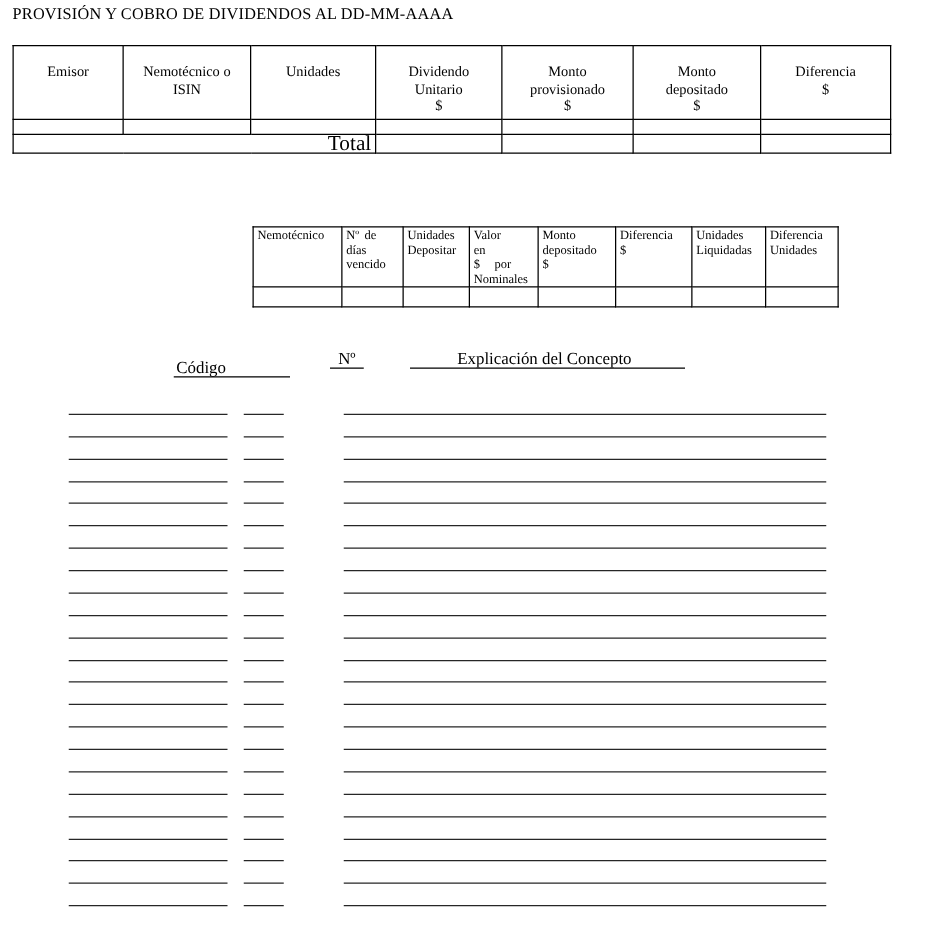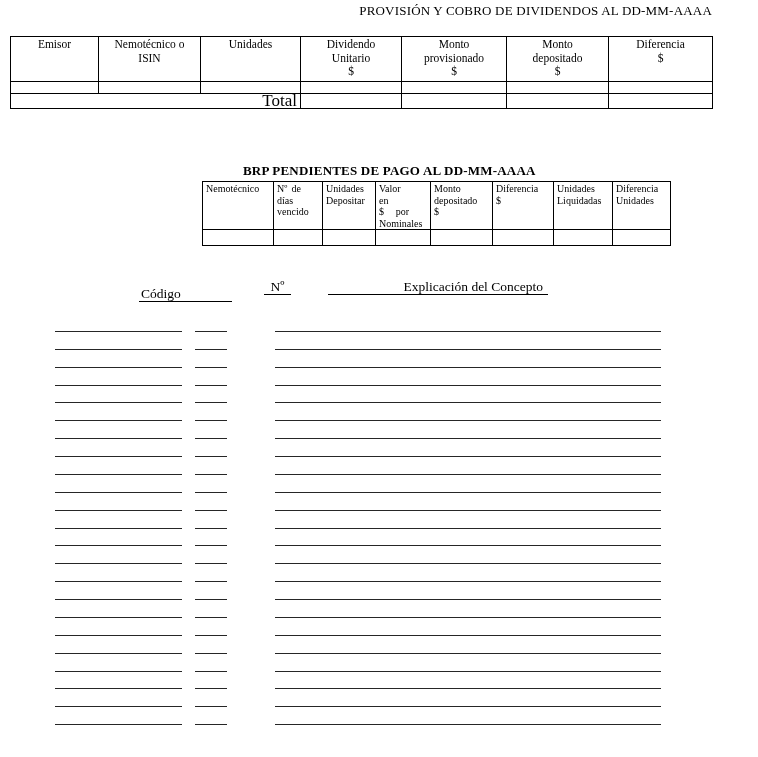--- a/index.html
+++ b/index.html
@@ -8,34 +8,34 @@
     width:758px; height:757px;
     background:#ffffff;
     font-family:"Liberation Serif", serif;
     color:#000;
     overflow:hidden;
   }
 
   
   .t1-title {
     position:absolute; left:10px; top:3px; width:702px;
-    text-align:right; font-size:13px; letter-spacing:0.2px;
+    text-align:left; font-size:13px; letter-spacing:0.2px;
     white-space:nowrap;
   }
   table.t1 {
     position:absolute; left:10px; top:36px; width:702px;
     border-collapse:collapse; table-layout:fixed;
   }
   table.t1 th, table.t1 td {
     border:1.5px solid #000; padding:0; vertical-align:top;
     font-weight:normal; overflow:hidden;
   }
   table.t1 tr.hdr th {
     height:43px; font-size:11.5px; line-height:13.5px;
-    text-align:center; padding-top:1px;margin-left:18px;
+    text-align:center; padding-top:15px;margin-left:18px;
   }
   table.t1 tr.r-empty td { height:11px; }
   table.t1 tr.r-total td { height:13px; font-size:17px; }
   td.total-cell { text-align:right; padding-right:3px !important; line-height:14px; }
 
   
   .t2-title {
     position:absolute; left:243px; top:163px;
     font-size:13px; font-weight:bold; letter-spacing:0.2px;
     white-space:nowrap;
@@ -61,21 +61,21 @@
     border-bottom:1.5px solid #000; font-size:13.5px; padding-left:2px;
     box-sizing:border-box; white-space:nowrap;
   }
   .h-num {
     position:absolute; left:264px; top:279px; width:27px; height:16px;
     border-bottom:1.5px solid #000; font-size:13.5px; text-align:center;
     box-sizing:border-box; white-space:nowrap;
   }
   .h-expl {
     position:absolute; left:328px; top:279px; width:220px; height:16px;
-    border-bottom:1.5px solid #000; font-size:13.5px; text-align:right;
+    border-bottom:1.5px solid #000; font-size:13.5px; text-align:center;
     padding-right:5px; box-sizing:border-box; white-space:nowrap;
   }
 
   
   .brow { position:absolute; left:0; width:758px; height:0; }
   .bl { position:absolute; top:0; height:0; border-top:1.6px solid #262626; }
   .bl.l1 { left:55px;  width:127px; }
   .bl.l2 { left:195px; width:32px;  }
   .bl.l3 { left:275px; width:386px; }
 </style>
@@ -140,21 +140,20 @@
     <tr class="r-total">
       <td class="total-cell" colspan="3">Total</td>
       <td></td>
       <td></td>
       <td></td>
       <td></td>
     </tr>
   </tbody>
     </table>
 
-  <div class="t2-title">BRP PENDIENTES DE PAGO AL DD-MM-AAAA</div>
 
   <table class="t2">
     <colgroup>
       <col style="width:71px">
         <col style="width:49px">
         <col style="width:53px">
       <col style="width:55px">
         <col style="width:62px">
         <col style="width:61px">
       <col style="width:59px">

